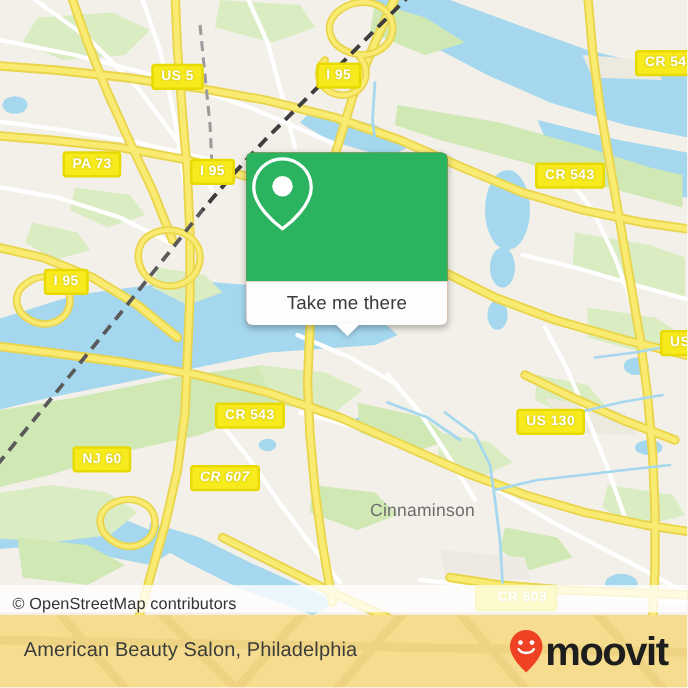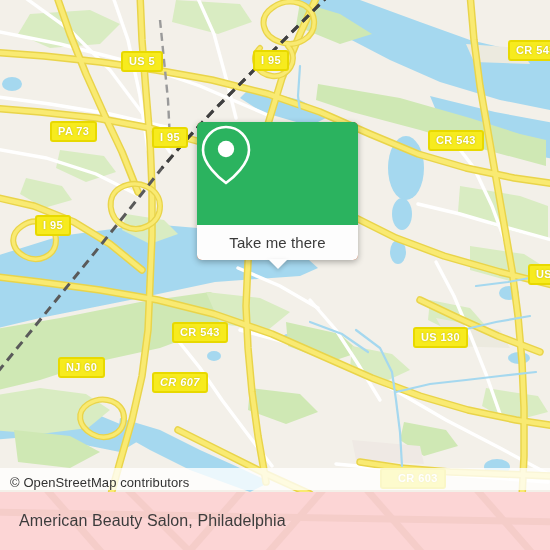--- a/index.html
+++ b/index.html
@@ -82,21 +82,21 @@
     box-sizing:border-box;
     color:#333;
     font-size:13px;
     letter-spacing:.1px;
   }
 
   
   #footer{
     position:absolute;left:0;top:492px;
     width:550px;height:58px;
-    background:#fca5a5;
+    background:#eab308;
     overflow:hidden;
   }
   #footer-bg{position:absolute;left:0;top:0;opacity:.55;}
   #footer-title{
     position:absolute;left:19px;top:50%;
     transform:translateY(-50%);
     color:#3c3c3c;
     font-size:16px;
     letter-spacing:.1px;
     white-space:nowrap;
@@ -277,20 +277,21 @@
     <div class="shield" style="left:152px;top:127px;">I 95</div>
     <div class="shield" style="left:428px;top:130px;">CR 543</div>
     <div class="shield" style="left:35px;top:215px;">I 95</div>
     <div class="shield" style="left:528px;top:264px;">US</div>
     <div class="shield" style="left:172px;top:322px;">CR 543</div>
     <div class="shield" style="left:413px;top:327px;">US 130</div>
     <div class="shield" style="left:58px;top:357px;">NJ 60</div>
     <div class="shield" style="left:152px;top:372px;font-style:italic;">CR 607</div>
     <div class="shield" style="left:380px;top:468px;padding-left:16px;">CR 603</div>
 
+    <div class="place-label" style="left:296px;top:400px;">Cinnaminson</div>
 
     <div id="popup">
       <div id="popup-green">
         <svg width="58" height="66" viewBox="0 0 58 66">
           <path d="M29 5 C16.3 5 6 15.3 6 28 C6 42 22 56 29 61 C36 56 52 42 52 28 C52 15.3 41.7 5 29 5 Z" fill="none" stroke="#ffffff" stroke-width="2.6"></path>
           <circle cx="29" cy="27" r="8.2" fill="#ffffff"></circle>
         </svg>
       </div>
       <div id="popup-action">
         <span>Take me there</span>
@@ -310,15 +311,24 @@
         <path d="M 40 -10 L 110 70"></path>
         <path d="M 120 -10 L 200 70"></path>
         <path d="M 250 -10 L 180 70"></path>
         <path d="M 330 -10 L 260 70"></path>
         <path d="M 360 -10 L 430 70"></path>
         <path d="M 470 -10 L 540 70"></path>
         <path d="M -10 20 L 560 30"></path>
       </g>
     </svg>
     <div id="footer-title">American Beauty Salon, Philadelphia</div>
+    <div id="brand">
+      <svg width="28" height="36" viewBox="0 0 28 36">
+        <path d="M14 1 C6.8 1 1 6.8 1 14 C1 22.5 10.4 31.5 14 35 C17.6 31.5 27 22.5 27 14 C27 6.8 21.2 1 14 1 Z" fill="#ef4123"></path>
+        <circle cx="9.4" cy="11" r="1.9" fill="#ffffff"></circle>
+        <circle cx="18.6" cy="11" r="1.9" fill="#ffffff"></circle>
+        <path d="M8 16.4 C10 20.2 18 20.2 20 16.4" stroke="#ffffff" stroke-width="2.1" fill="none" stroke-linecap="round"></path>
+      </svg>
+      <span id="brand-word">moovit</span>
+    </div>
   </div>
 
 </div>
 
 </body></html>

